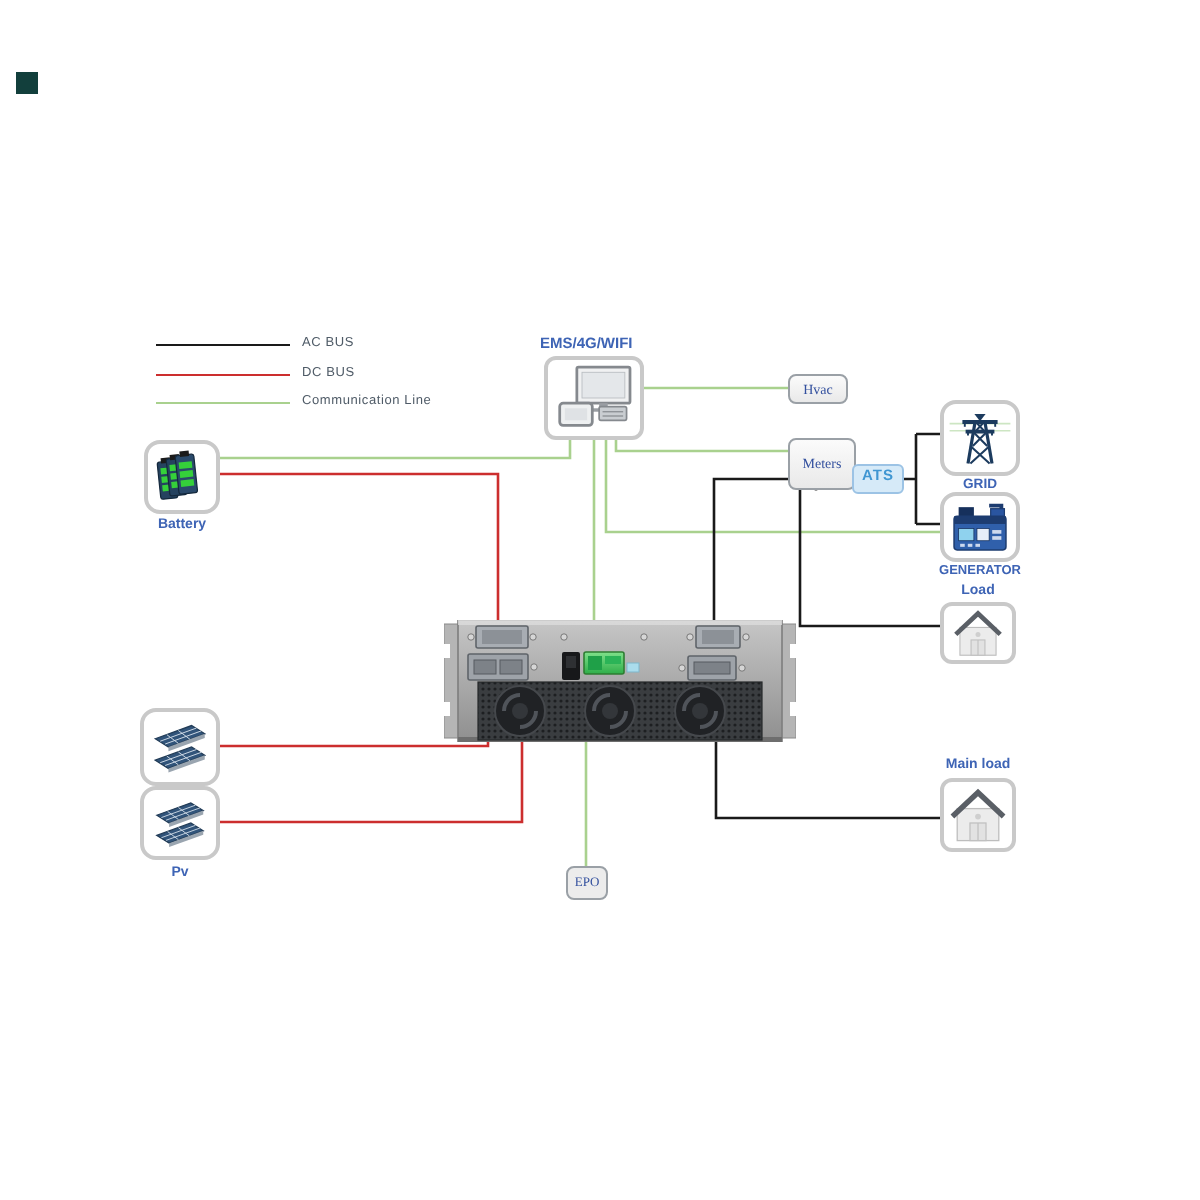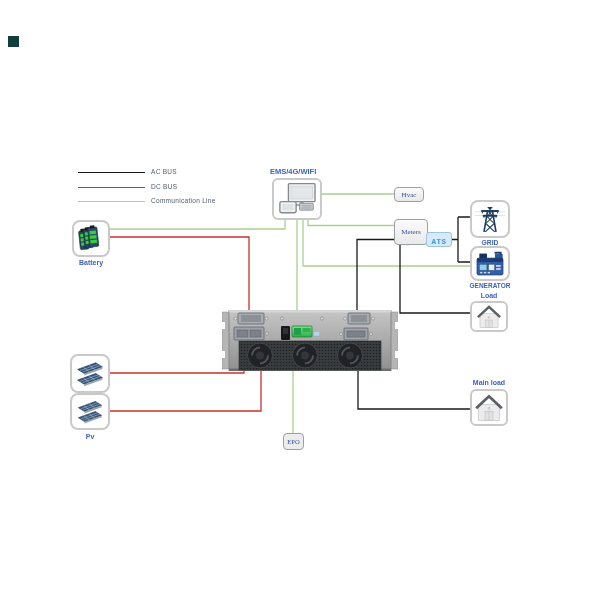--- a/index.html
+++ b/index.html
@@ -20,22 +20,22 @@
   .node-label{
     position:absolute;color:var(--label-blue);font-size:7px;text-align:center;white-space:nowrap;font-weight:bold;
   }
   .small-box{
     position:absolute;box-sizing:border-box;background:linear-gradient(#fbfbfb,#e9e9e9);
     border:1.5px solid #9aa0a6;border-radius:4px;display:flex;align-items:center;justify-content:center;
     font-family:"Liberation Serif", serif;font-size:7px;color:#33509e;
   }
   .ats-box{
     position:absolute;box-sizing:border-box;background:var(--ats-fill);
-    border:1px solid #9cc3e5;border-radius:3px;display:flex;align-items:flex-end;justify-content:center;
-    font-size:7.5px;font-weight:bold;color:var(--ats-text);letter-spacing:.5px;font-family:Liberation Mono, monospace;
+    border:1px solid #9cc3e5;border-radius:3px;display:flex;align-items:flex-start;justify-content:center;
+    font-size:7.5px;font-weight:bold;color:var(--ats-text);letter-spacing:.5px;
   }
   
   .ac{stroke:var(--ac-bus);}
   .dc{stroke:var(--dc-bus);}
   .comm{stroke:var(--communication);}
   #wires{position:absolute;left:0;top:0;pointer-events:none;}
   .corner-mark{position:absolute;left:8px;top:36px;width:11px;height:11px;background:#123f3c;}
 </style>
 </head>
 <body>

